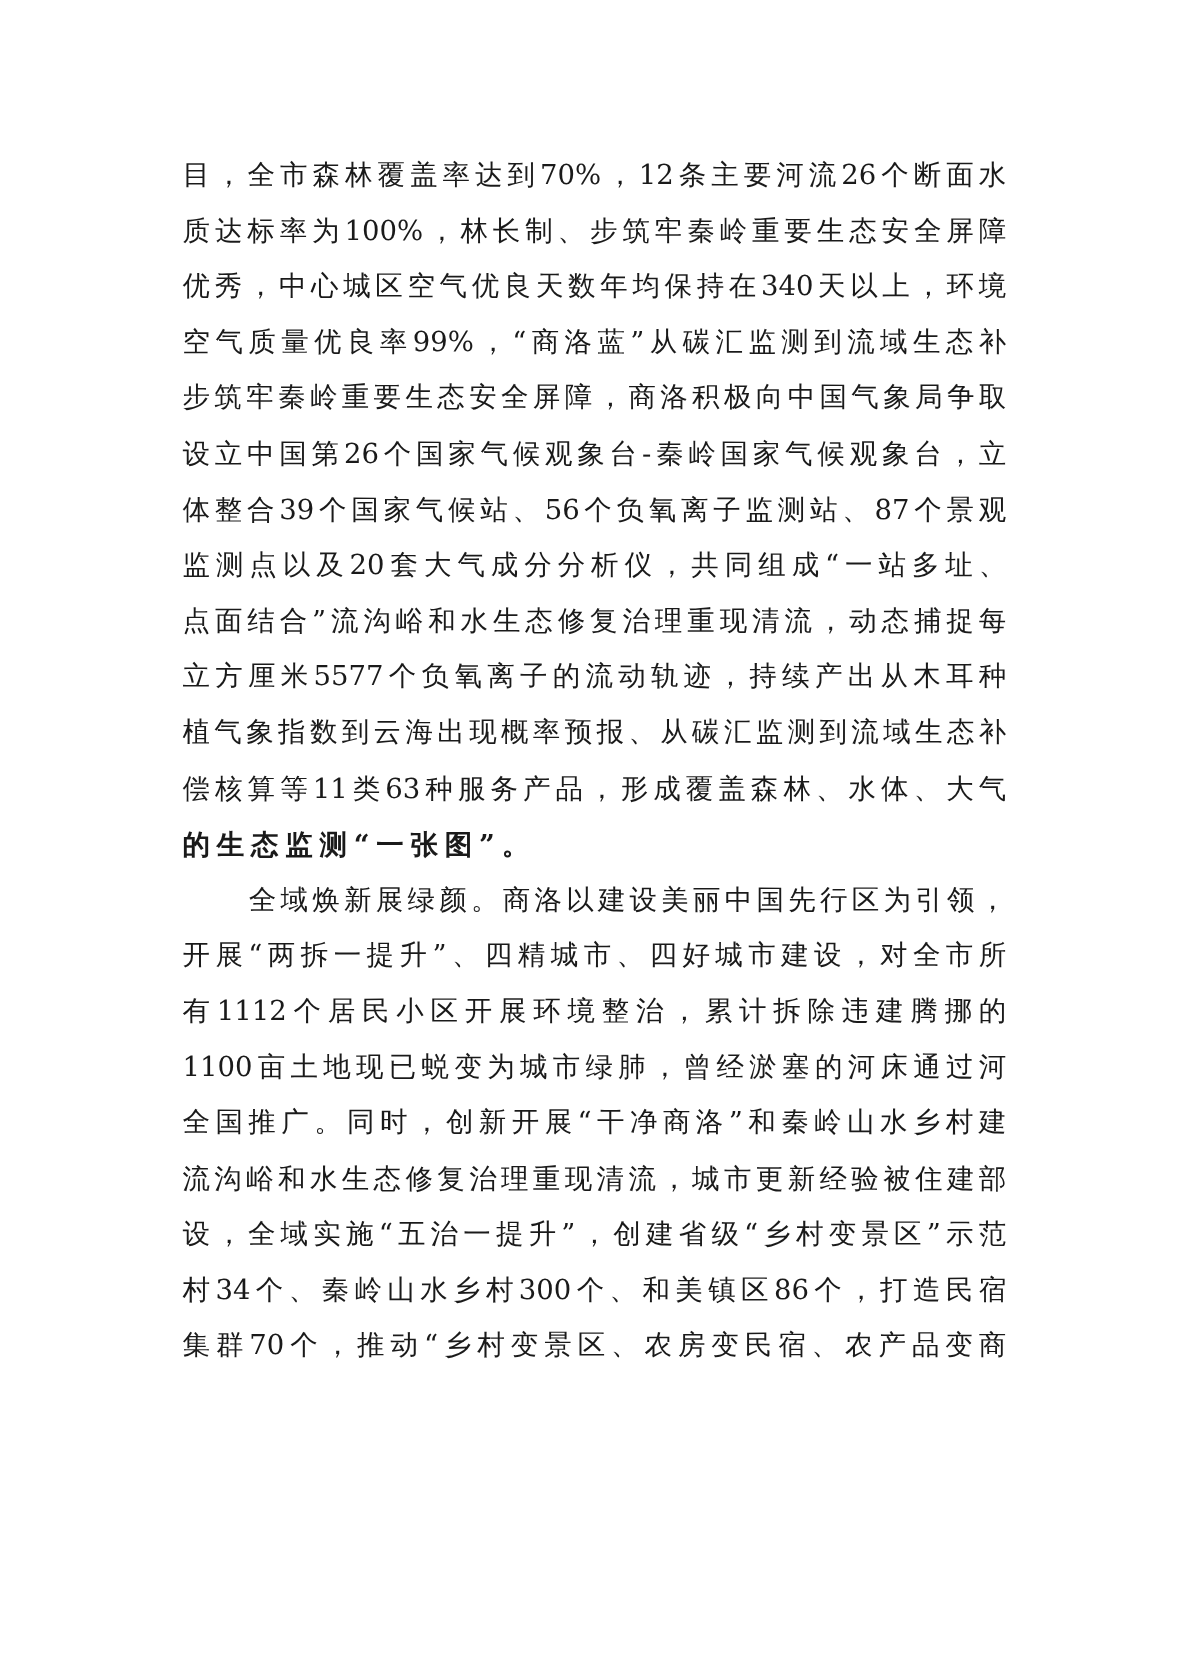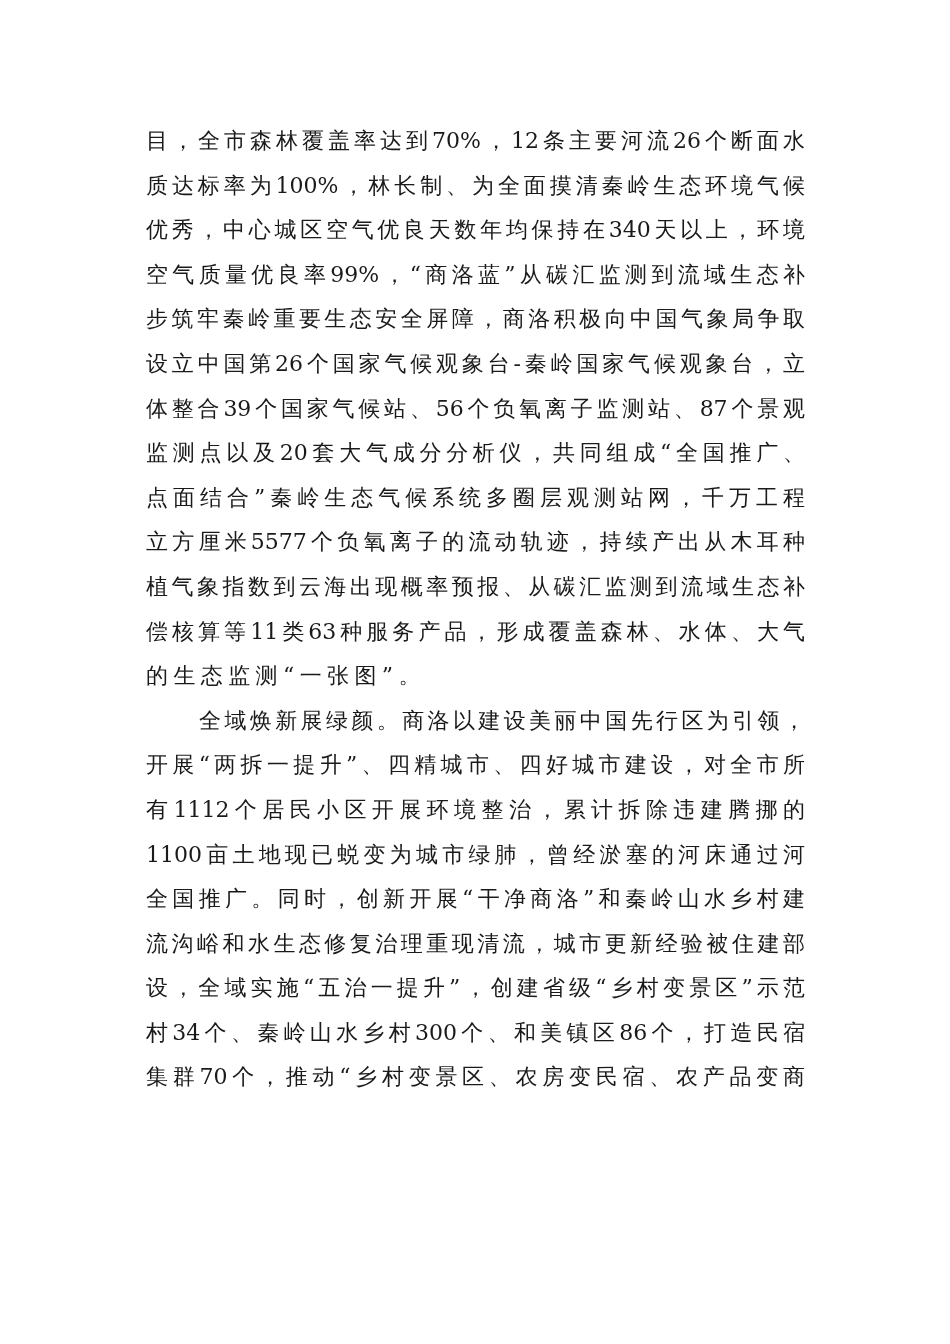--- a/index.html
+++ b/index.html
@@ -34,20 +34,21 @@
     font-size: 22px;
     white-space: nowrap;
     text-align: justify;
     text-align-last: justify;
     letter-spacing: 0;
     overflow: visible;
   }
   .line.last {
     text-align-last: left;
     letter-spacing: 5.4px;
+    font-weight: bold;
   }
   .line.indent {
     padding-left: 53px;
   }
   .line span {
     display: block;
     width: 100%;
   }
   .line.justify span {
     text-align: justify;
@@ -61,43 +62,43 @@
 </head>
 <body>
 
 <div class="page">
   <div class="text-block">
 
     <div class="line justify">
         <span>目，全市森林覆盖率达到70%，12条主要河流26个断面水</span>
       </div>
     <div class="line justify">
-        <span>质达标率为100%，林长制、为全面摸清秦岭生态环境气候</span>
+        <span>质达标率为100%，林长制、步筑牢秦岭重要生态安全屏障</span>
       </div>
     <div class="line justify">
         <span>优秀，中心城区空气优良天数年均保持在340天以上，环境</span>
       </div>
     <div class="line justify">
         <span>空气质量优良率99%，“商洛蓝”从碳汇监测到流域生态补</span>
       </div>
 
     <div class="line justify">
         <span>步筑牢秦岭重要生态安全屏障，商洛积极向中国气象局争取</span>
       </div>
     <div class="line justify">
         <span>设立中国第26个国家气候观象台-秦岭国家气候观象台，立</span>
       </div>
     <div class="line justify">
         <span>体整合39个国家气候站、56个负氧离子监测站、87个景观</span>
       </div>
     <div class="line justify">
-        <span>监测点以及20套大气成分分析仪，共同组成“全国推广、</span>
+        <span>监测点以及20套大气成分分析仪，共同组成“一站多址、</span>
       </div>
     <div class="line justify">
-        <span>点面结合”秦岭生态气候系统多圈层观测站网，千万工程</span>
+        <span>点面结合”流沟峪和水生态修复治理重现清流，动态捕捉每</span>
       </div>
     <div class="line justify">
         <span>立方厘米5577个负氧离子的流动轨迹，持续产出从木耳种</span>
       </div>
     <div class="line justify">
         <span>植气象指数到云海出现概率预报、从碳汇监测到流域生态补</span>
       </div>
     <div class="line justify">
         <span>偿核算等11类63种服务产品，形成覆盖森林、水体、大气</span>
       </div>

